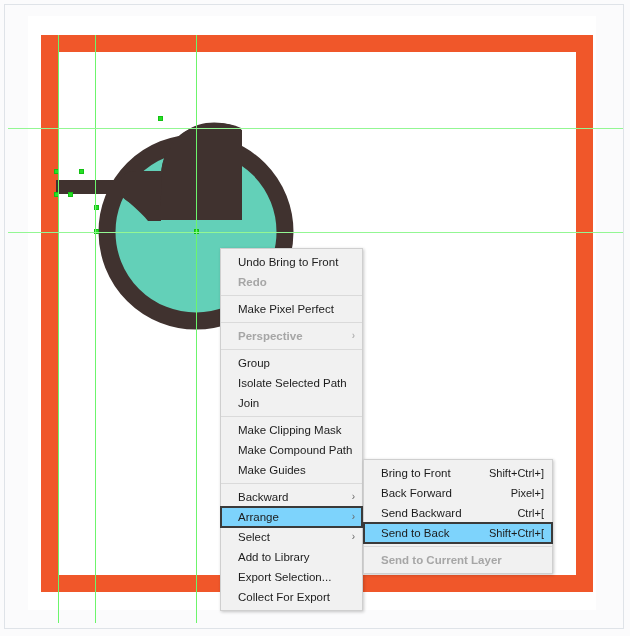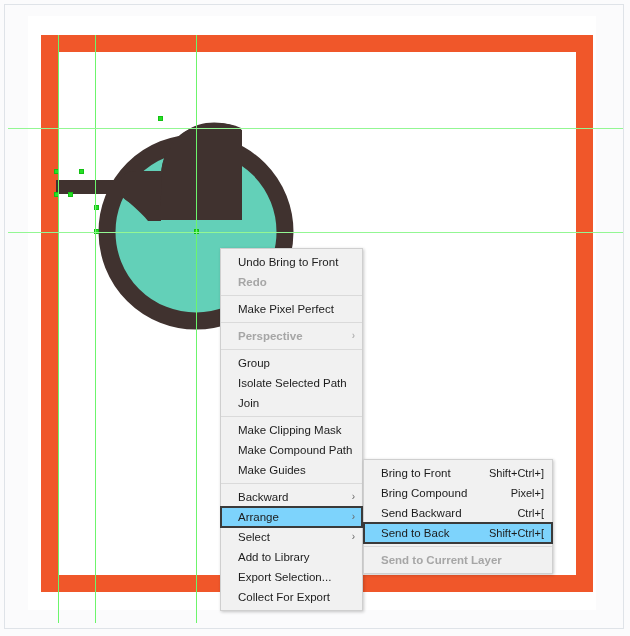--- a/index.html
+++ b/index.html
@@ -242,21 +242,21 @@
         <span class="lbl">Collect For Export</span>
       </div>
     </div>
 
   <div class="menu" id="menu-sub">
       <div class="mi">
         <span class="lbl">Bring to Front</span>
         <span class="accel">Shift+Ctrl+]</span>
       </div>
       <div class="mi">
-        <span class="lbl">Bring Compound</span>
+        <span class="lbl">Back Forward</span>
         <span class="accel">Pixel+]</span>
       </div>
       <div class="mi">
         <span class="lbl">Send Backward</span>
         <span class="accel">Ctrl+[</span>
       </div>
       <div class="mi sel">
         <span class="lbl">Send to Back</span>
         <span class="accel">Shift+Ctrl+[</span>
       </div>

